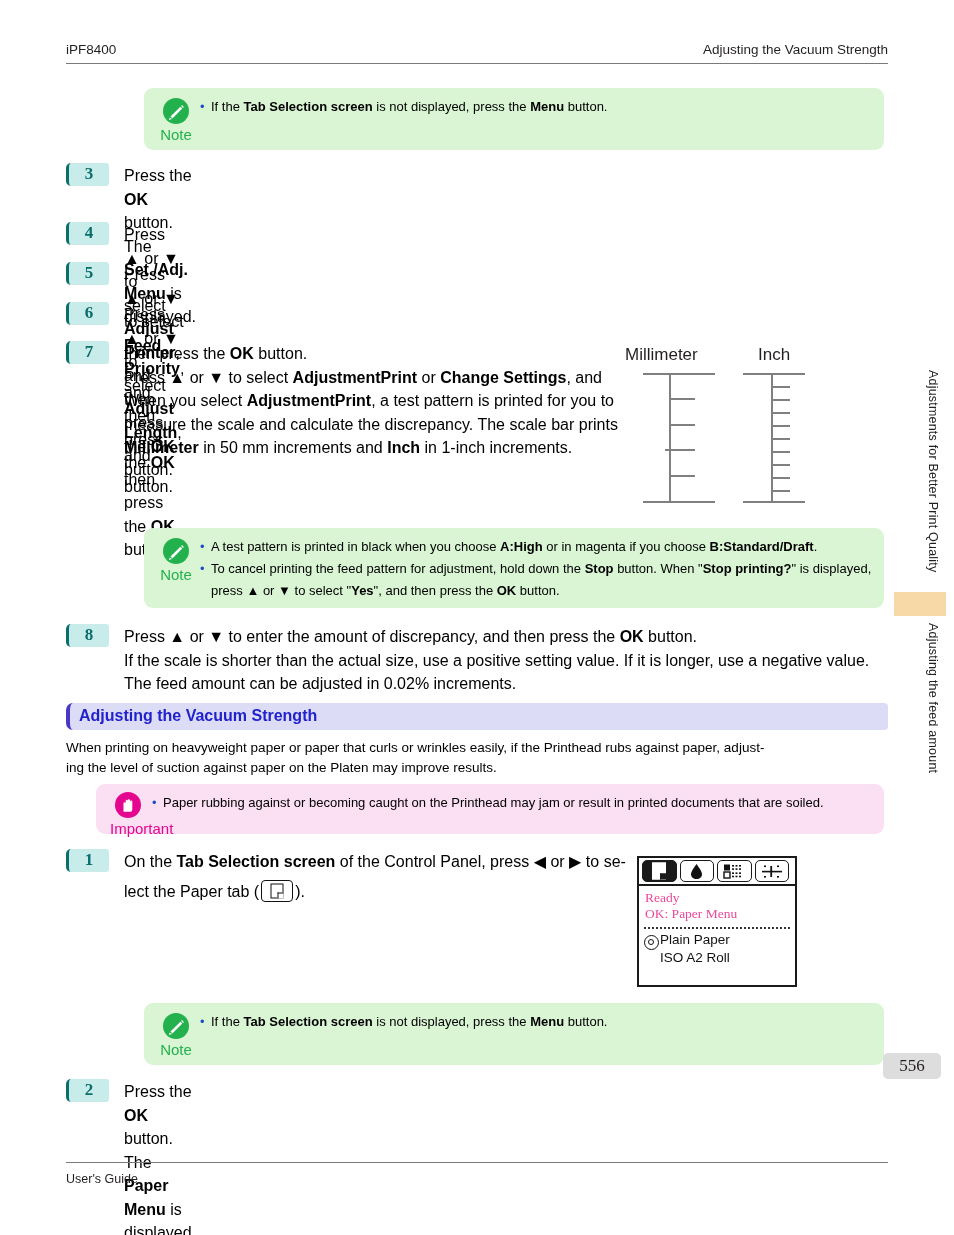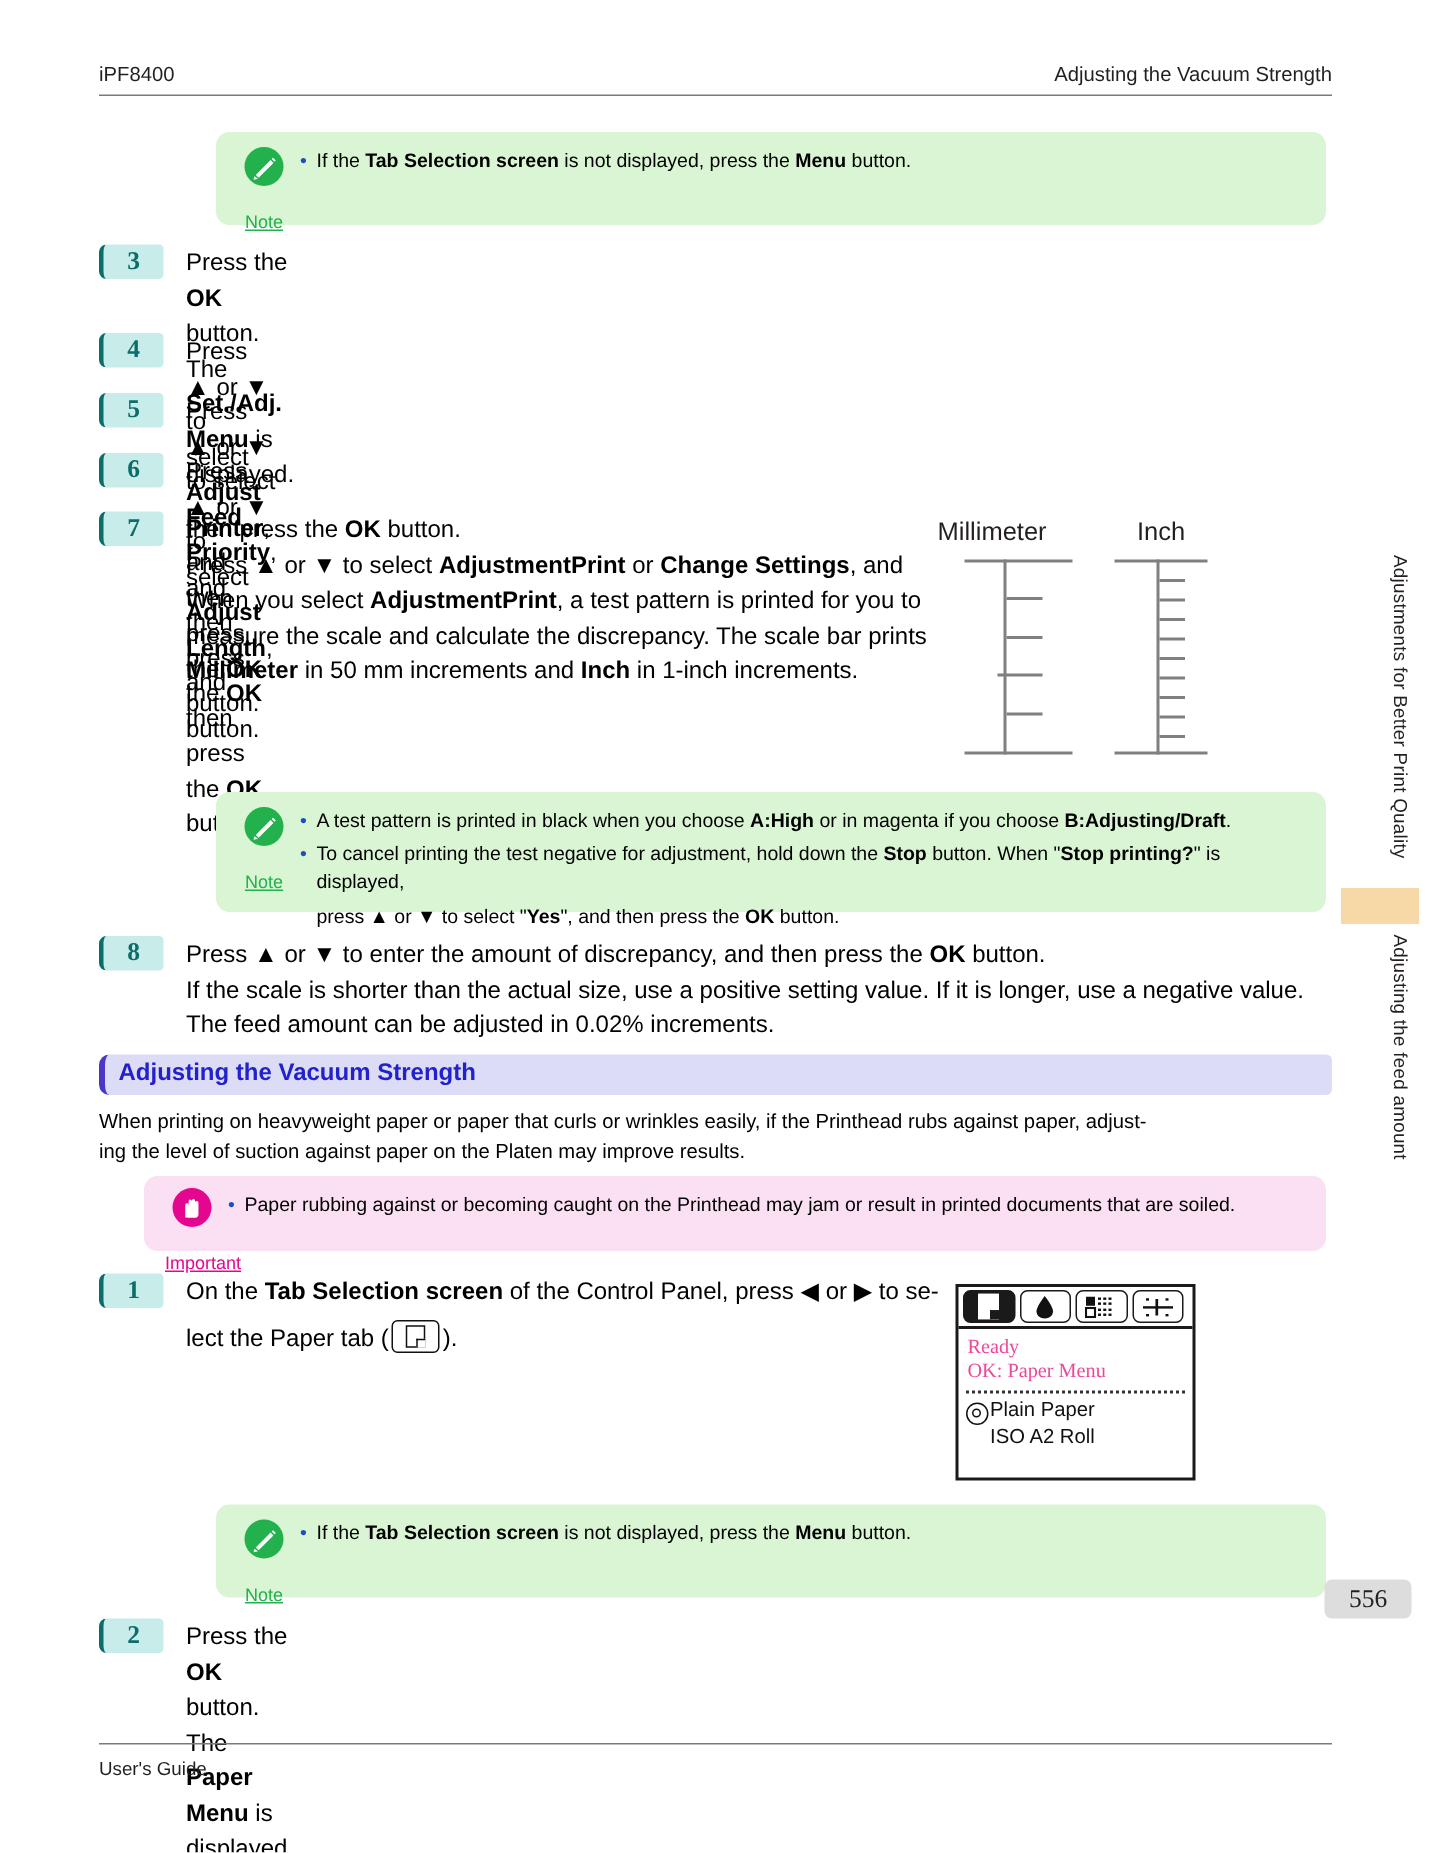--- a/index.html
+++ b/index.html
@@ -77,24 +77,23 @@
   .ico-circle {
     width: 26px;
     height: 26px;
     border-radius: 50%;
     margin: 0 auto;
     position: relative;
   }
   .ico-circle.note-c { background: #22b14c; }
   .ico-circle.imp-c  { background: #e5068f; }
   .ico-label {
-    font-size: 12px;
-    margin-top: 18px;
+    font-size: 15px;
+    margin-top: 3px;
     line-height: 1;
-    text-decoration: underline;
   }
   .ico-label.note-l { color: #22b14c; }
   .ico-label.imp-l  { color: #e5068f; }
 
   .callout-body {
     position: absolute;
     left: 56px;
     top: 9px;
     right: 12px;
     font-size: 13px;
@@ -436,25 +435,25 @@
           <path d="M7.5 18.6 L17.4 8.7 L19.3 10.6 L9.4 20.5 Z" fill="#ffffff"></path>
           <path d="M6.6 19.5 L9.0 21.1 L6.0 21.9 Z" fill="#ffffff"></path>
           <path d="M18.1 8.0 L19.0 7.1 L20.9 9.0 L20.0 9.9 Z" fill="#ffffff"></path>
         </svg>
       </div>
       <div class="ico-label note-l">Note</div>
     </div>
     <div class="callout-body">
       <div class="bullet-row">
         <span class="bdot">•</span>
-        <span class="btxt"><span>A test pattern is printed in black when you choose </span><span style="font-weight: bold;">A:High</span><span> or in magenta if you choose </span><span style="font-weight: bold;">B:Adjusting/Draft</span><span>.</span></span>
+        <span class="btxt"><span>A test pattern is printed in black when you choose </span><span style="font-weight: bold;">A:High</span><span> or in magenta if you choose </span><span style="font-weight: bold;">B:Standard/Draft</span><span>.</span></span>
       </div>
       <div class="bullet-row">
         <span class="bdot">•</span>
-        <span class="btxt"><span>To cancel printing the test negative for adjustment, hold down the </span><span style="font-weight: bold;">Stop</span><span> button. When "</span><span style="font-weight: bold; text-align: right;">Stop printing?</span><span>" is displayed,</span></span>
+        <span class="btxt"><span>To cancel printing the feed pattern for adjustment, hold down the </span><span style="font-weight: bold;">Stop</span><span> button. When "</span><span style="font-weight: bold; text-align: right;">Stop printing?</span><span>" is displayed,</span></span>
       </div>
       <div class="bullet-row">
         <span class="bdot"></span>
         <span class="btxt"><span>press ▲ or ▼ to select "</span><span style="font-weight: bold;">Yes</span><span>", and then press the </span><span style="font-weight: bold;">OK</span><span> button.</span></span>
       </div>
     </div>
   </div>
 
   <div class="step" style="left:66px; top:624px;">
     <div class="step-badge">8</div>

